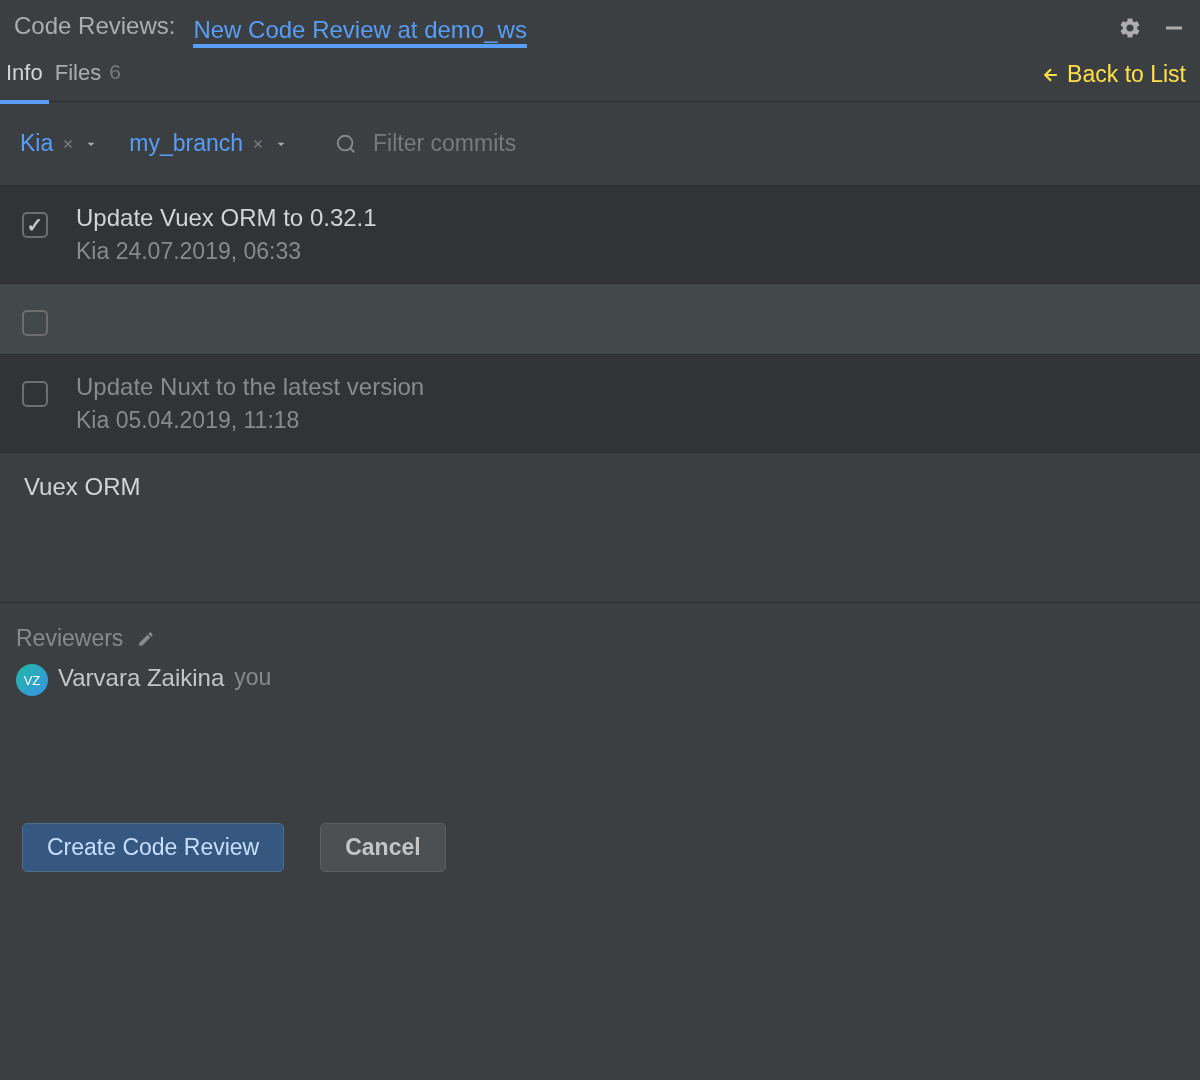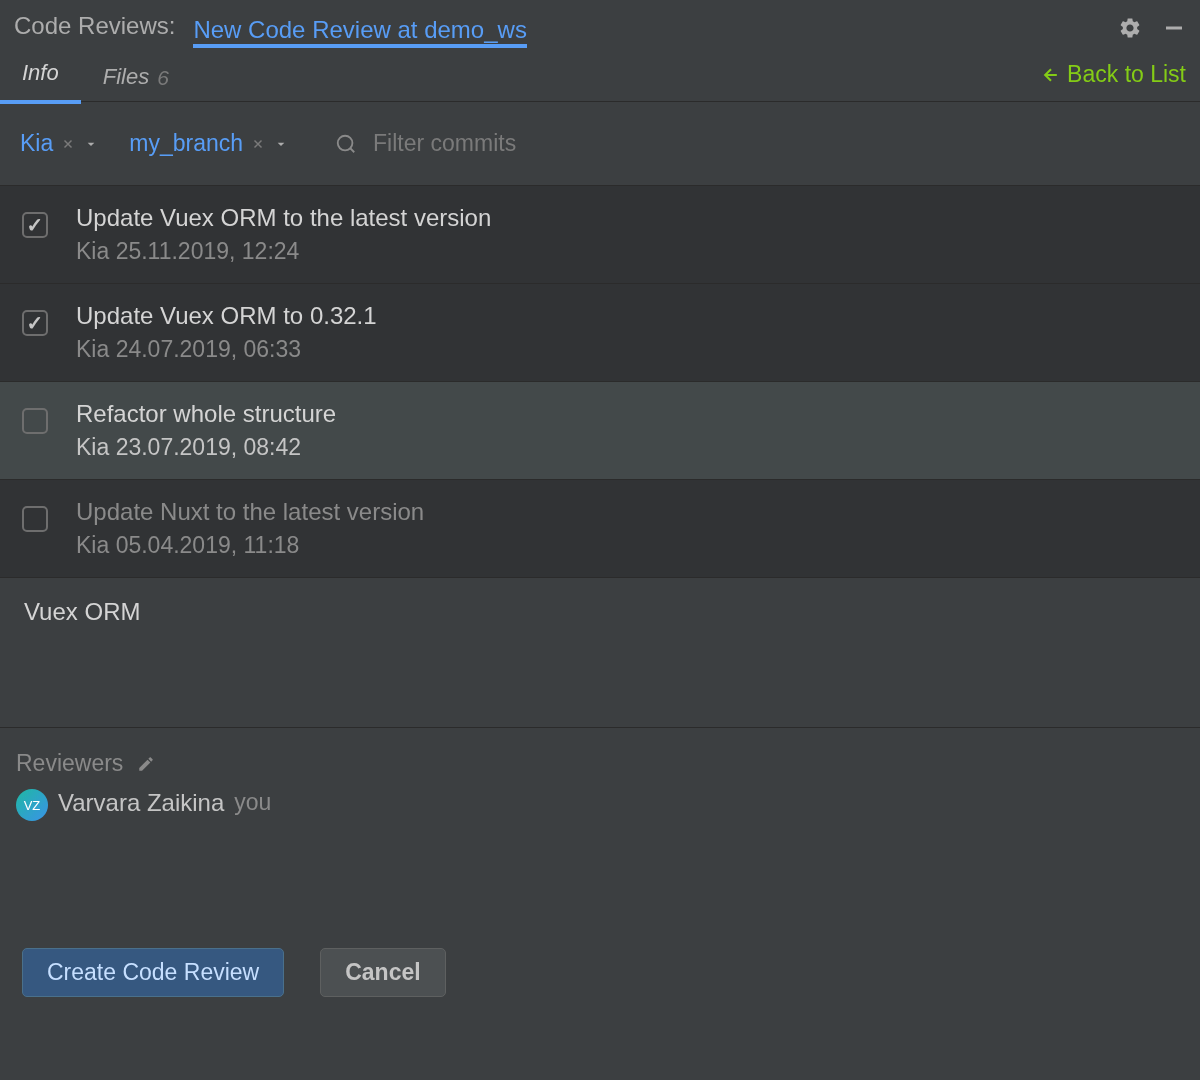--- a/index.html
+++ b/index.html
@@ -54,39 +54,38 @@
       justify-content: space-between;
       border-bottom: 1px solid #2b2b2b;
       padding: 0 14px 0 0;
       background: #3c3f41;
       height: 54px;
     }
     .tabs-left {
       display: flex;
     }
     .tab {
-      padding: 14px 22px;
+      padding: 14px 6px;
       color: #adadad;
       font-size: 22px;
       cursor: pointer;
       display: flex;
-      align-items: flex-end;
+      align-items: flex-start;
       gap: 8px;
-      font-style: italic;
     }
     .tab.active {
       border-bottom: 4px solid #589df6;
       color: #d4d4d4;
     }
     .tab-count {
       color: #7a7a7a;
       font-size: 21px;
     }
     .back-link {
-      color: #84cc16;
+      color: #fde047;
       font-size: 23px;
       cursor: pointer;
       display: flex;
       align-items: center;
       gap: 6px;
     }
     .filters-bar {
       display: flex;
       align-items: center;
       padding: 28px 20px;
@@ -328,37 +327,26 @@
         </svg>
     </span>
     <input class="search-input" type="text" placeholder="Filter commits" style="">
   </div>
 </div>
 
 <div class="commits-list" id="commits-list">
     <div class="commit-row">
       <div class="checkbox checked"></div>
       <div class="commit-content">
-        <div class="commit-title">Update Vuex ORM to the latest version</div>
-        <div class="commit-meta">Kia 25.11.2019, 12:24</div>
-      </div>
-    </div>
-    <div class="commit-row">
-      <div class="checkbox checked"></div>
-      <div class="commit-content">
         <div class="commit-title">Update Vuex ORM to 0.32.1</div>
         <div class="commit-meta">Kia 24.07.2019, 06:33</div>
       </div>
     </div>
     <div class="commit-row selected">
       <div class="checkbox"></div>
-      <div class="commit-content">
-        <div class="commit-title">Refactor whole structure</div>
-        <div class="commit-meta bright">Kia 23.07.2019, 08:42</div>
-      </div>
     </div>
     <div class="commit-row">
       <div class="checkbox"></div>
       <div class="commit-content">
         <div class="commit-title dimmed">Update Nuxt to the latest version</div>
         <div class="commit-meta">Kia 05.04.2019, 11:18</div>
       </div>
     </div>
   </div>
 

